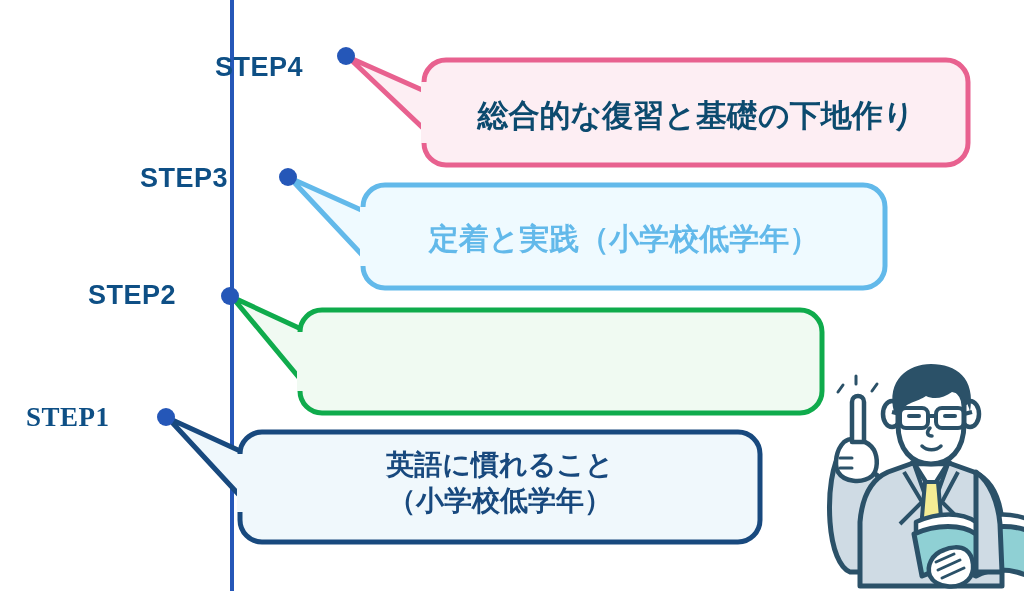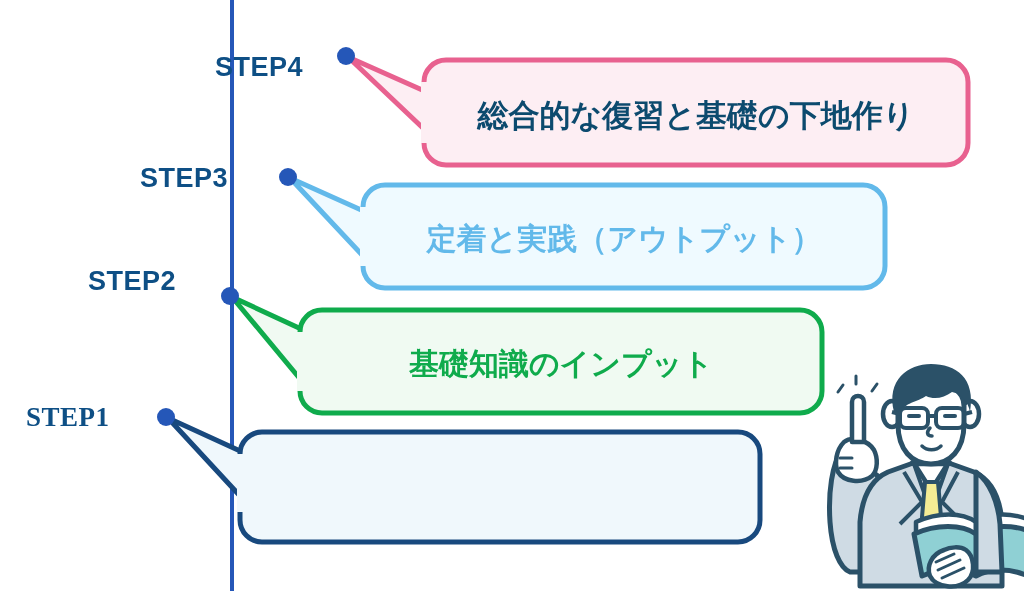--- a/index.html
+++ b/index.html
@@ -152,23 +152,24 @@
                C 150 200 148 184 140 178 C 134 174 124 175 118 178 Z" fill="#ffffff" stroke="#2b5168" stroke-width="4.5" stroke-linejoin="round"></path>
       <path d="M 110 190 L 128 182 M 112 198 L 134 188 M 116 206 L 138 196" stroke="#2b5168" stroke-width="3" stroke-linecap="round"></path>
 
       <path d="M 150 100 C 164 110 172 130 174 152 L 176 200 L 150 200
                C 150 170 150 130 150 100 Z" fill="#cfdbe4" stroke="#2b5168" stroke-width="5" stroke-linejoin="round"></path>
     </g>
   </svg>
 
   <div class="step-label" style="left:215px; top:41px;margin-top:13px;">STEP4</div>
   <div class="step-label" style="left:140px; top:165px;">STEP3</div>
-  <div class="step-label" style="left:88px; top:268px;">STEP2</div>
+  <div class="step-label" style="left:88px; top:282px;">STEP2</div>
   <div class="step-label" style="left:26px; top:404px;font-family:Liberation Serif, serif;">STEP1</div>
 
   <div class="bubble-text bt-step4" style="left:424px; top:96px; width:544px;">総合的な復習と基礎の下地作り</div>
 
-  <div class="bubble-text bt-step3" style="left:363px; top:220px; width:522px;">定着と実践（アウトプット）</div>
+  <div class="bubble-text bt-step3" style="left:363px; top:220px; width:522px;">定着と実践（小学校低学年）</div>
 
-  <div class="bubble-text bt-step2" style="left:300px; top:345px; width:522px;">基礎知識のインプット</div>
 
+  <div class="bubble-text bt-step1" style="left:240px; top:447px; width:520px;">英語に慣れること
+（小学校低学年）</div>
 
 </div>
 
 </body></html>

